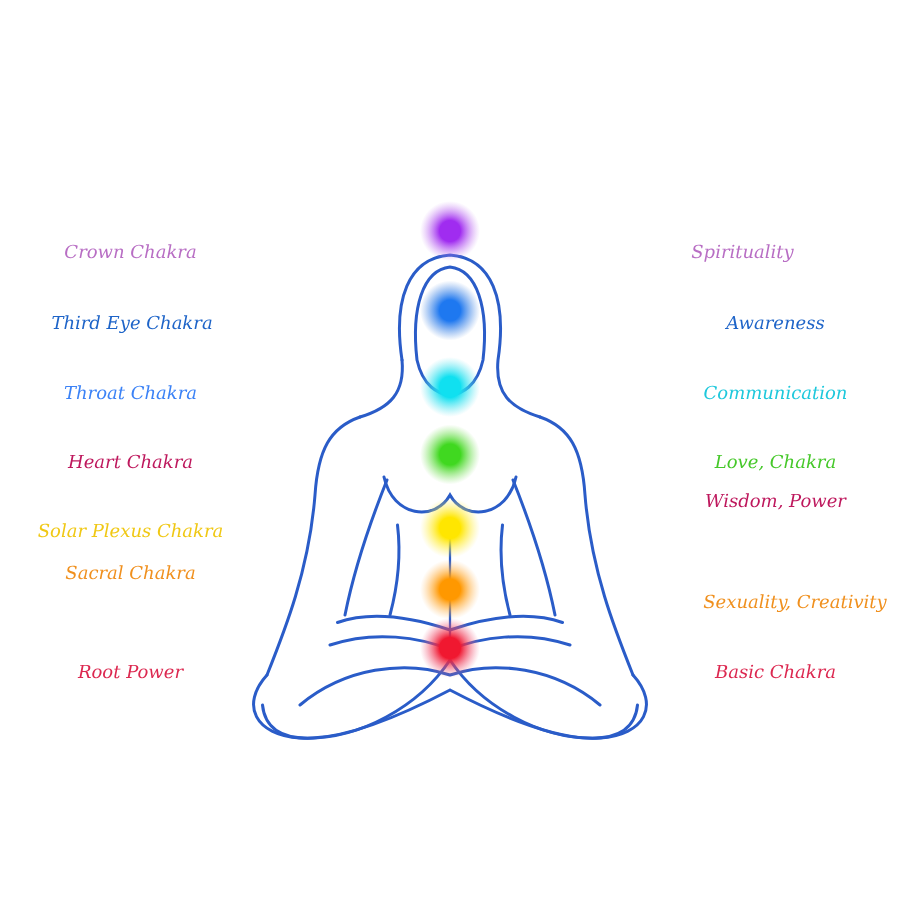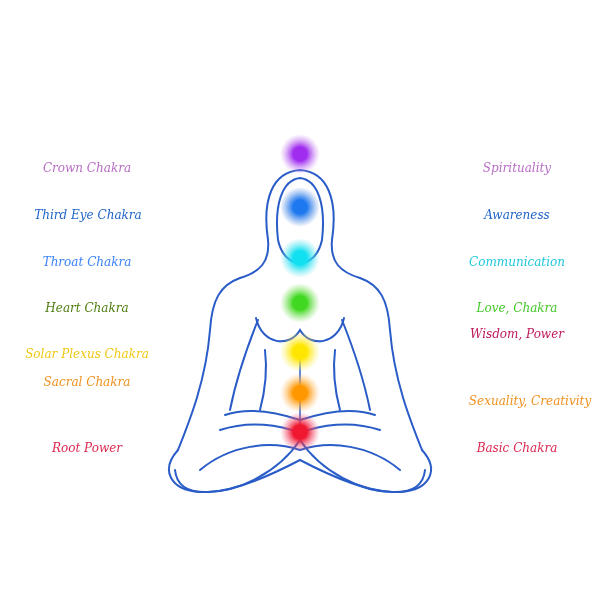--- a/index.html
+++ b/index.html
@@ -86,27 +86,27 @@
     <circle cx="300" cy="352" r="20" fill="url(#g4)"></circle>
     <circle cx="300" cy="393" r="20" fill="url(#g5)"></circle>
     <circle cx="300" cy="432" r="20" fill="url(#g6)"></circle>
   </g>
 </svg>
 
 <div>
   <span class="label" style="left:87px;top:168px;color:#b86ec4">Crown Chakra</span>
   <span class="label" style="left:88px;top:215px;color:#1e64c8">Third Eye Chakra</span>
   <span class="label" style="left:87px;top:262px;color:#3b82f6">Throat Chakra</span>
-  <span class="label" style="left:87px;top:308px;color:#4d7c0f">Heart Chakra</span>
+  <span class="label" style="left:87px;top:308px;color:#be185d">Heart Chakra</span>
   <span class="label" style="left:87px;top:354px;color:#f0c814">Solar Plexus Chakra</span>
   <span class="label" style="left:87px;top:382px;color:#f0901e">Sacral Chakra</span>
   <span class="label" style="left:87px;top:448px;color:#dc2850">Root Power</span>
 </div>
 
 <div>
-  <span class="label" style="left:517px;top:168px;color:#b86ec4">Spirituality</span>
+  <span class="label" style="left:495px;top:168px;color:#b86ec4">Spirituality</span>
   <span class="label" style="left:517px;top:215px;color:#1e64c8">Awareness</span>
   <span class="label" style="left:517px;top:262px;color:#1ec8dc">Communication</span>
   <span class="label" style="left:517px;top:308px;color:#46c82a">Love, Chakra</span>
   <span class="label" style="left:517px;top:334px;color:#be185d">Wisdom, Power</span>
   <span class="label" style="left:530px;top:401px;color:#f0901e">Sexuality, Creativity</span>
   <span class="label" style="left:517px;top:448px;color:#dc2850">Basic Chakra</span>
 </div>
 
 </body></html>

